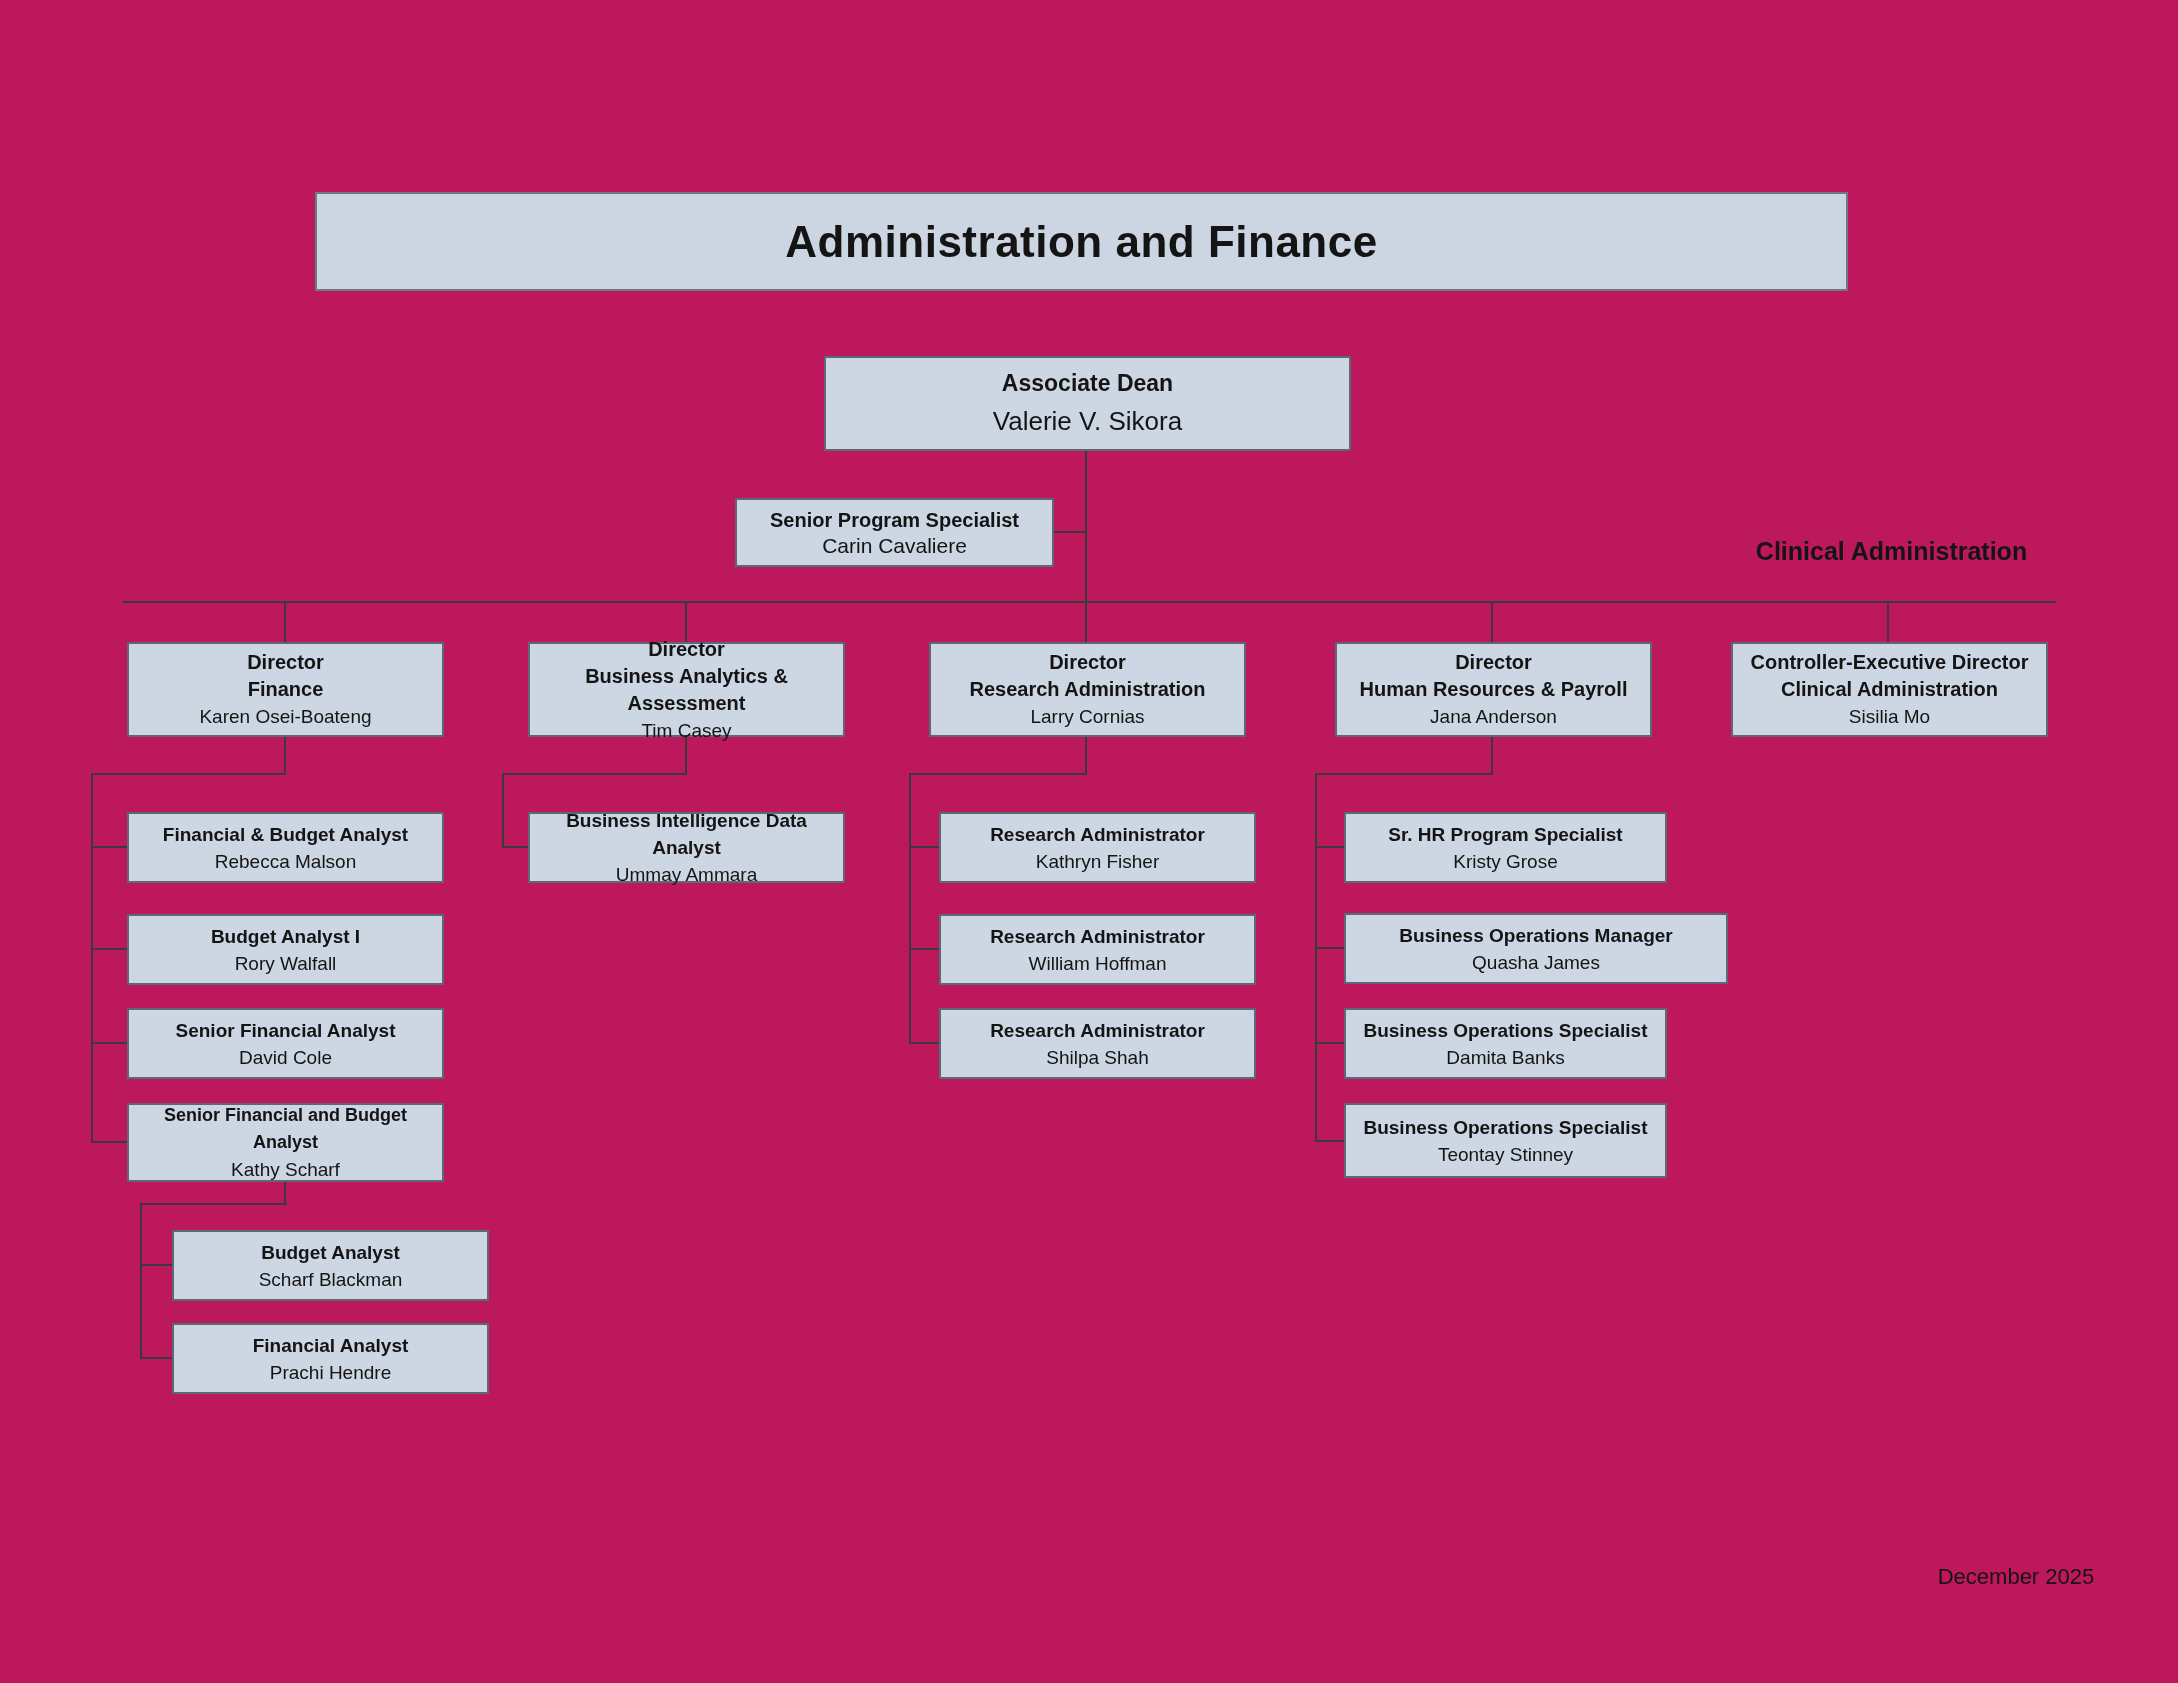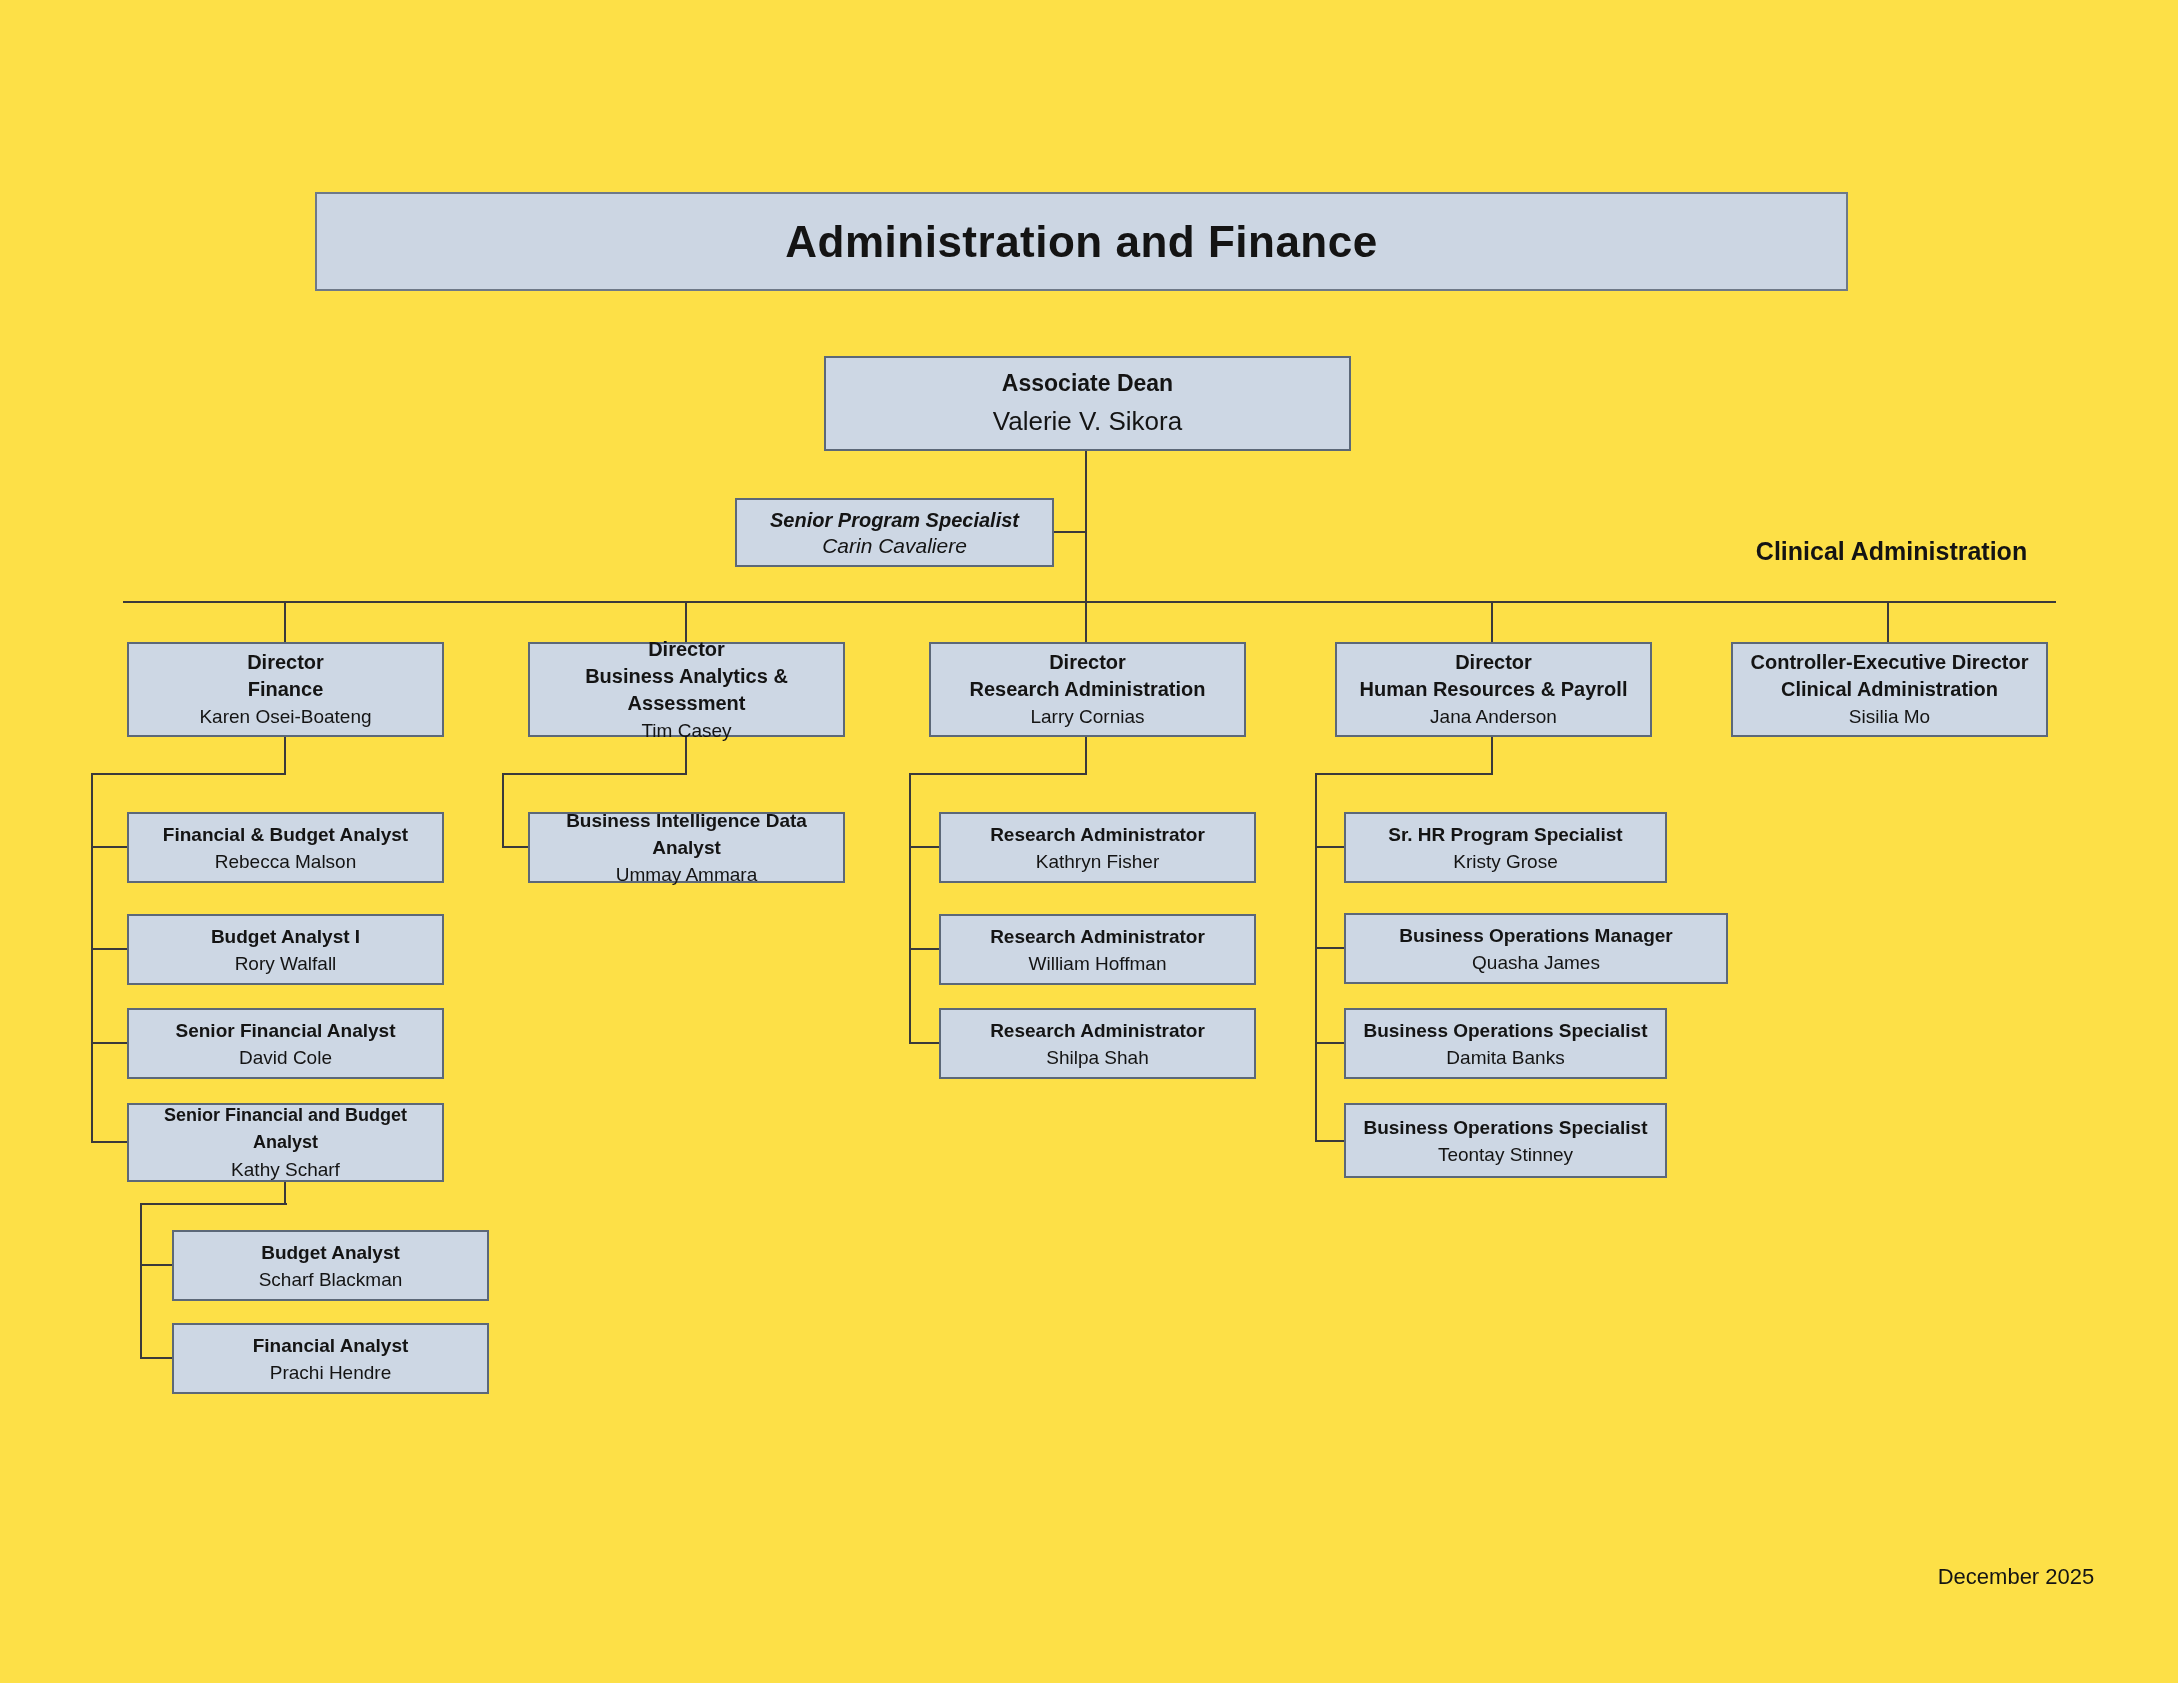--- a/index.html
+++ b/index.html
@@ -1,20 +1,20 @@
 <!DOCTYPE html>
 <html><head>
 <meta charset="utf-8">
 <style>
   html, body { margin: 0; padding: 0; background: #ffffff; }
   .canvas {
     position: relative;
     width: 2178px;
     height: 1683px;
-    background: #fde047;
+    background: #be185d;
     font-family: "Liberation Sans", sans-serif;
     color: #141414;
     overflow: hidden;
   }
   .box {
     position: absolute;
     background: #cdd7e4;
     border: 2px solid #5c6878;
     box-sizing: border-box;
     display: flex;
@@ -31,21 +31,21 @@
     left: 315px; top: 192px; width: 1533px; height: 99px;
     background: #ccd6e3;
     border: 2px solid #6e7988;
     box-sizing: border-box;
     display: flex; align-items: center; justify-content: center;
     font-size: 44px; font-weight: 700; letter-spacing: 0.5px;
   }
   .dean { left: 824px; top: 356px; width: 527px; height: 95px; justify-content: space-evenly; }
   .dean .t { font-size: 23px; }
   .dean .n { font-size: 26px; }
-  .sps { left: 735px; top: 498px; width: 319px; height: 69px; font-style: italic; }
+  .sps { left: 735px; top: 498px; width: 319px; height: 69px; }
   .sps .t { font-size: 20px; line-height: 26px; }
   .sps .n { font-size: 21px; line-height: 26px; }
   .dir { width: 317px; height: 95px; top: 642px; }
   .dir .t { font-size: 20px; line-height: 27px; }
   .dir .n { font-size: 19px; line-height: 27px; }
   .child { width: 317px; height: 71px; }
   .child .t { font-size: 19px; line-height: 27px; }
   .child .n { font-size: 19px; line-height: 27px; }
   .seg { position: absolute; background: #3a3a3a; }
   .side-label {

